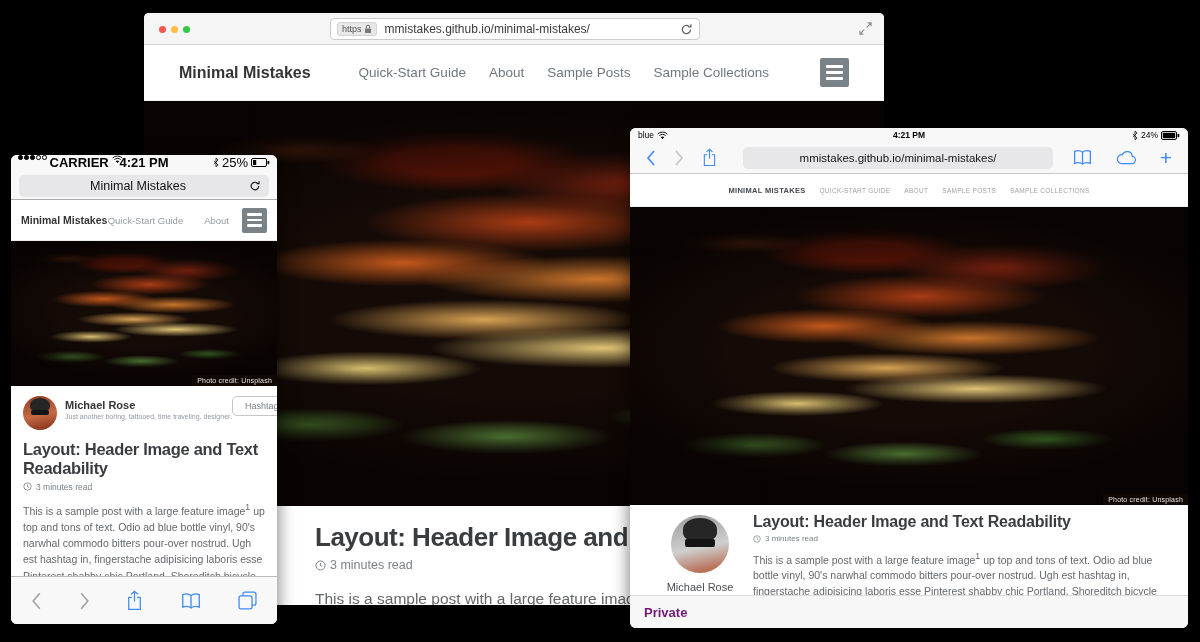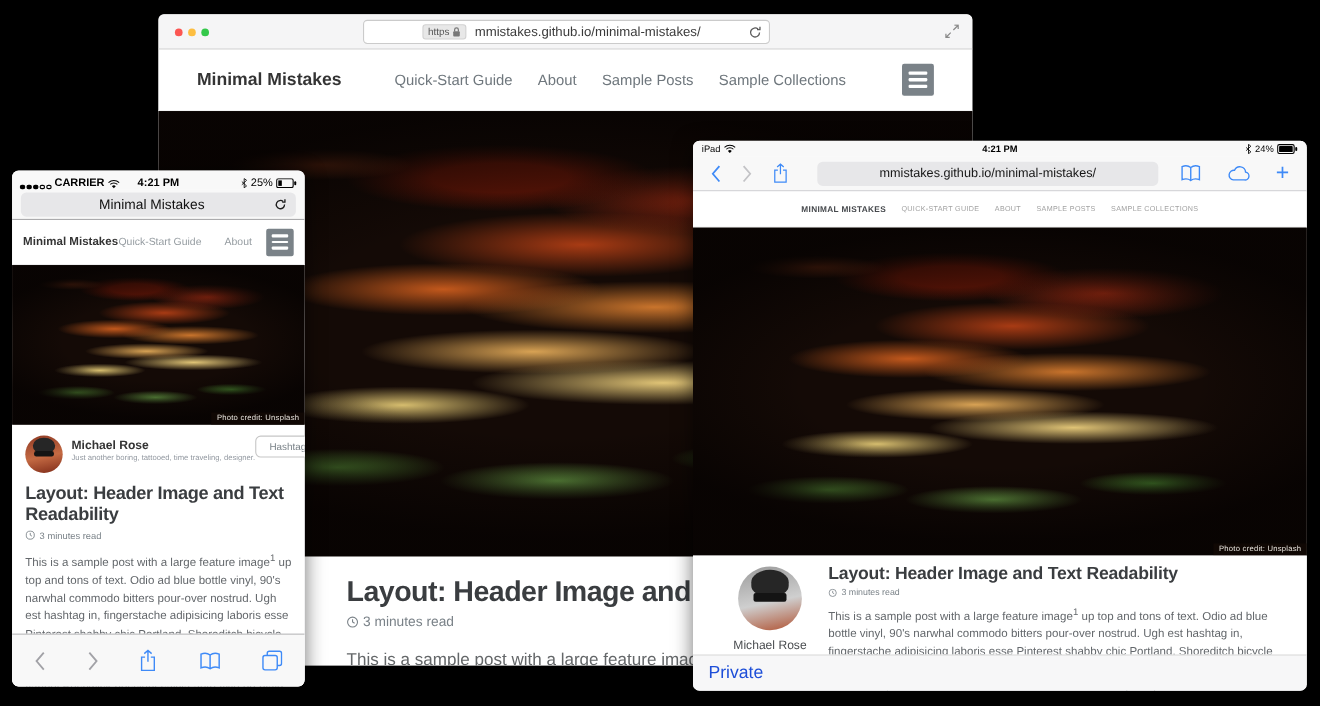--- a/index.html
+++ b/index.html
@@ -45,40 +45,40 @@
 
   
   .browser{position:absolute;left:144px;top:13px;width:740px;height:592px;background:#fff;
     border-radius:5px;overflow:hidden;z-index:1;box-shadow:0 4px 18px rgba(0,0,0,.55);}
   .b-chrome{position:relative;height:32px;background:#f5f5f6;border-bottom:1px solid #d6d6d6;}
   .lights{position:absolute;left:15px;top:13px;display:flex;gap:5px;}
   .light{width:7px;height:7px;border-radius:50%;}
   .urlfield{position:absolute;left:186px;top:5px;width:370px;height:22px;background:#fff;
     border:1px solid #cbcbcb;border-radius:4px;display:flex;align-items:center;padding:0 6px;}
   .chip{display:flex;align-items:center;gap:2px;background:#e8e8e8;border:1px solid #d2d2d2;
-    border-radius:3px;font-size:9px;color:#555;padding:1px 4px;margin-right:8px;margin-left:47px;}
+    border-radius:3px;font-size:9px;color:#555;padding:1px 4px;margin-right:8px;}
   .urltext{font-size:12px;color:#3a3a3a;flex:1;white-space:nowrap;overflow:hidden;}
   .b-expand{position:absolute;right:12px;top:9px;cursor:pointer;}
   .b-masthead{height:56px;display:flex;align-items:center;padding:0 35px;background:#fff;
     border-bottom:1px solid #f2f3f3;}
   .b-title{font-size:16px;font-weight:bold;color:#343434;margin-right:48px;cursor:pointer;}
   .b-link{font-size:13.5px;color:#6f777d;margin-right:23px;cursor:pointer;}
   .b-burger{width:29px;height:29px;margin-left:auto;}
   .b-burger span{width:17px;height:3px;}
   .b-hero{position:absolute;left:0;top:88px;width:100%;height:405px;}
   .b-content{position:absolute;left:0;top:493px;width:100%;height:99px;background:#fff;
     padding:16px 14px 0 171px;}
   .b-content h1{margin:0;font-size:26px;letter-spacing:-.5px;color:#3a3d40;font-weight:bold;}
   .b-content .meta{margin-top:5px;font-size:12.5px;}
   .b-body{margin:12px 0 0;font-size:15.5px;line-height:1.55;color:#646769;}
 
   
   .iphone{position:absolute;left:11px;top:155px;width:266px;height:469px;background:#fbfbfc;
     border-radius:6px;overflow:hidden;z-index:3;box-shadow:0 4px 18px rgba(0,0,0,.55);}
-  .ip-status{height:17px;display:flex;align-items:flex-end;padding:0 7px;font-size:10px;
+  .ip-status{height:17px;display:flex;align-items:flex-start;padding:0 7px;font-size:13px;
     color:#000;background:#f8f8f8;}
   .sig{display:flex;gap:1.5px;margin-right:3px;align-items:center;}
   .sig i{width:4.5px;height:4.5px;border-radius:50%;border:.5px solid #000;}
   .sig i.on{background:#000;}
   .ip-status .carrier{font-weight:bold;margin-right:3px;}
   .ip-status .mid{position:absolute;left:0;right:0;text-align:center;font-weight:bold;}
   .ip-status{position:relative;}
   .ip-status .right{margin-left:auto;display:flex;align-items:center;gap:3px;z-index:1;}
   .ip-urlbar{height:28px;background:#f8f8f8;border-bottom:1px solid #ababad;
     display:flex;align-items:center;padding:0 8px;}
@@ -135,21 +135,21 @@
   .pd-side{position:absolute;left:18px;top:10px;width:104px;text-align:center;}
   .pd-side .avatar{width:58px;height:58px;margin:0 auto;}
   .pd-side .nm{font-size:11px;color:#4a4d50;margin-top:8px;}
   .pd-side .bio{font-size:7.5px;color:#9298a0;margin-top:4px;white-space:nowrap;overflow:hidden;}
   .pd-main{position:absolute;left:123px;top:8px;width:415px;}
   .pd-main h1{margin:0;font-size:16px;color:#3a3d40;font-weight:bold;letter-spacing:-.2px;}
   .pd-main .meta{font-size:8px;margin-top:3px;}
   .pd-body{margin:7px 0 0;font-size:10.5px;line-height:1.5;color:#64686c;}
   .pd-private{position:absolute;left:0;bottom:0;width:100%;height:33px;background:#f7f7f8;
     border-top:1px solid #dcdcdc;display:flex;align-items:center;padding:0 14px;}
-  .pd-private span{color:#1d4ed8;font-size:16px;cursor:pointer;}
+  .pd-private span{color:#701a75;font-size:13px;cursor:pointer;font-weight:bold;}
 </style>
 </head>
 <body>
 
 <div class="canvas">
 
   <section class="browser">
     <div class="b-chrome">
       <div class="lights">
         <span class="light" style="background:#fc5652"></span>
@@ -316,21 +316,21 @@
           <rect x="4.7" y="1" width="12.3" height="12.3" rx="1.8" fill="#f8f8f8" stroke="#3e8af7" stroke-width="1.2"></rect>
           <rect x="1" y="4.7" width="12.3" height="12.3" rx="1.8" fill="#f8f8f8" stroke="#3e8af7" stroke-width="1.2"></rect>
         </svg>
       </button>
     </div>
   </section>
 
   <section class="ipad">
     <div class="pd-status">
       <span class="left">
-        <span>iPad</span>
+        <span>blue</span>
         <svg width="11" height="9" viewBox="0 0 12 9">
           <path d="M6 8.4 L4.1 6.4 a2.8 2.8 0 0 1 3.8 0 Z" fill="#000"></path>
           <path d="M2.5 4.7 a5 5 0 0 1 7 0" stroke="#000" stroke-width="1" fill="none"></path>
           <path d="M0.7 2.9 a7.6 7.6 0 0 1 10.6 0" stroke="#000" stroke-width="1" fill="none"></path>
         </svg>
       </span>
       <span class="mid">4:21 PM</span>
       <span class="right">
         <svg width="6" height="9" viewBox="0 0 7 10">
           <path d="M3.5 0 V10 M3.5 0 L6 2 L1 6.7 M3.5 10 L6 8 L1 3.3" fill="none" stroke="#000" stroke-width="0.9"></path>

